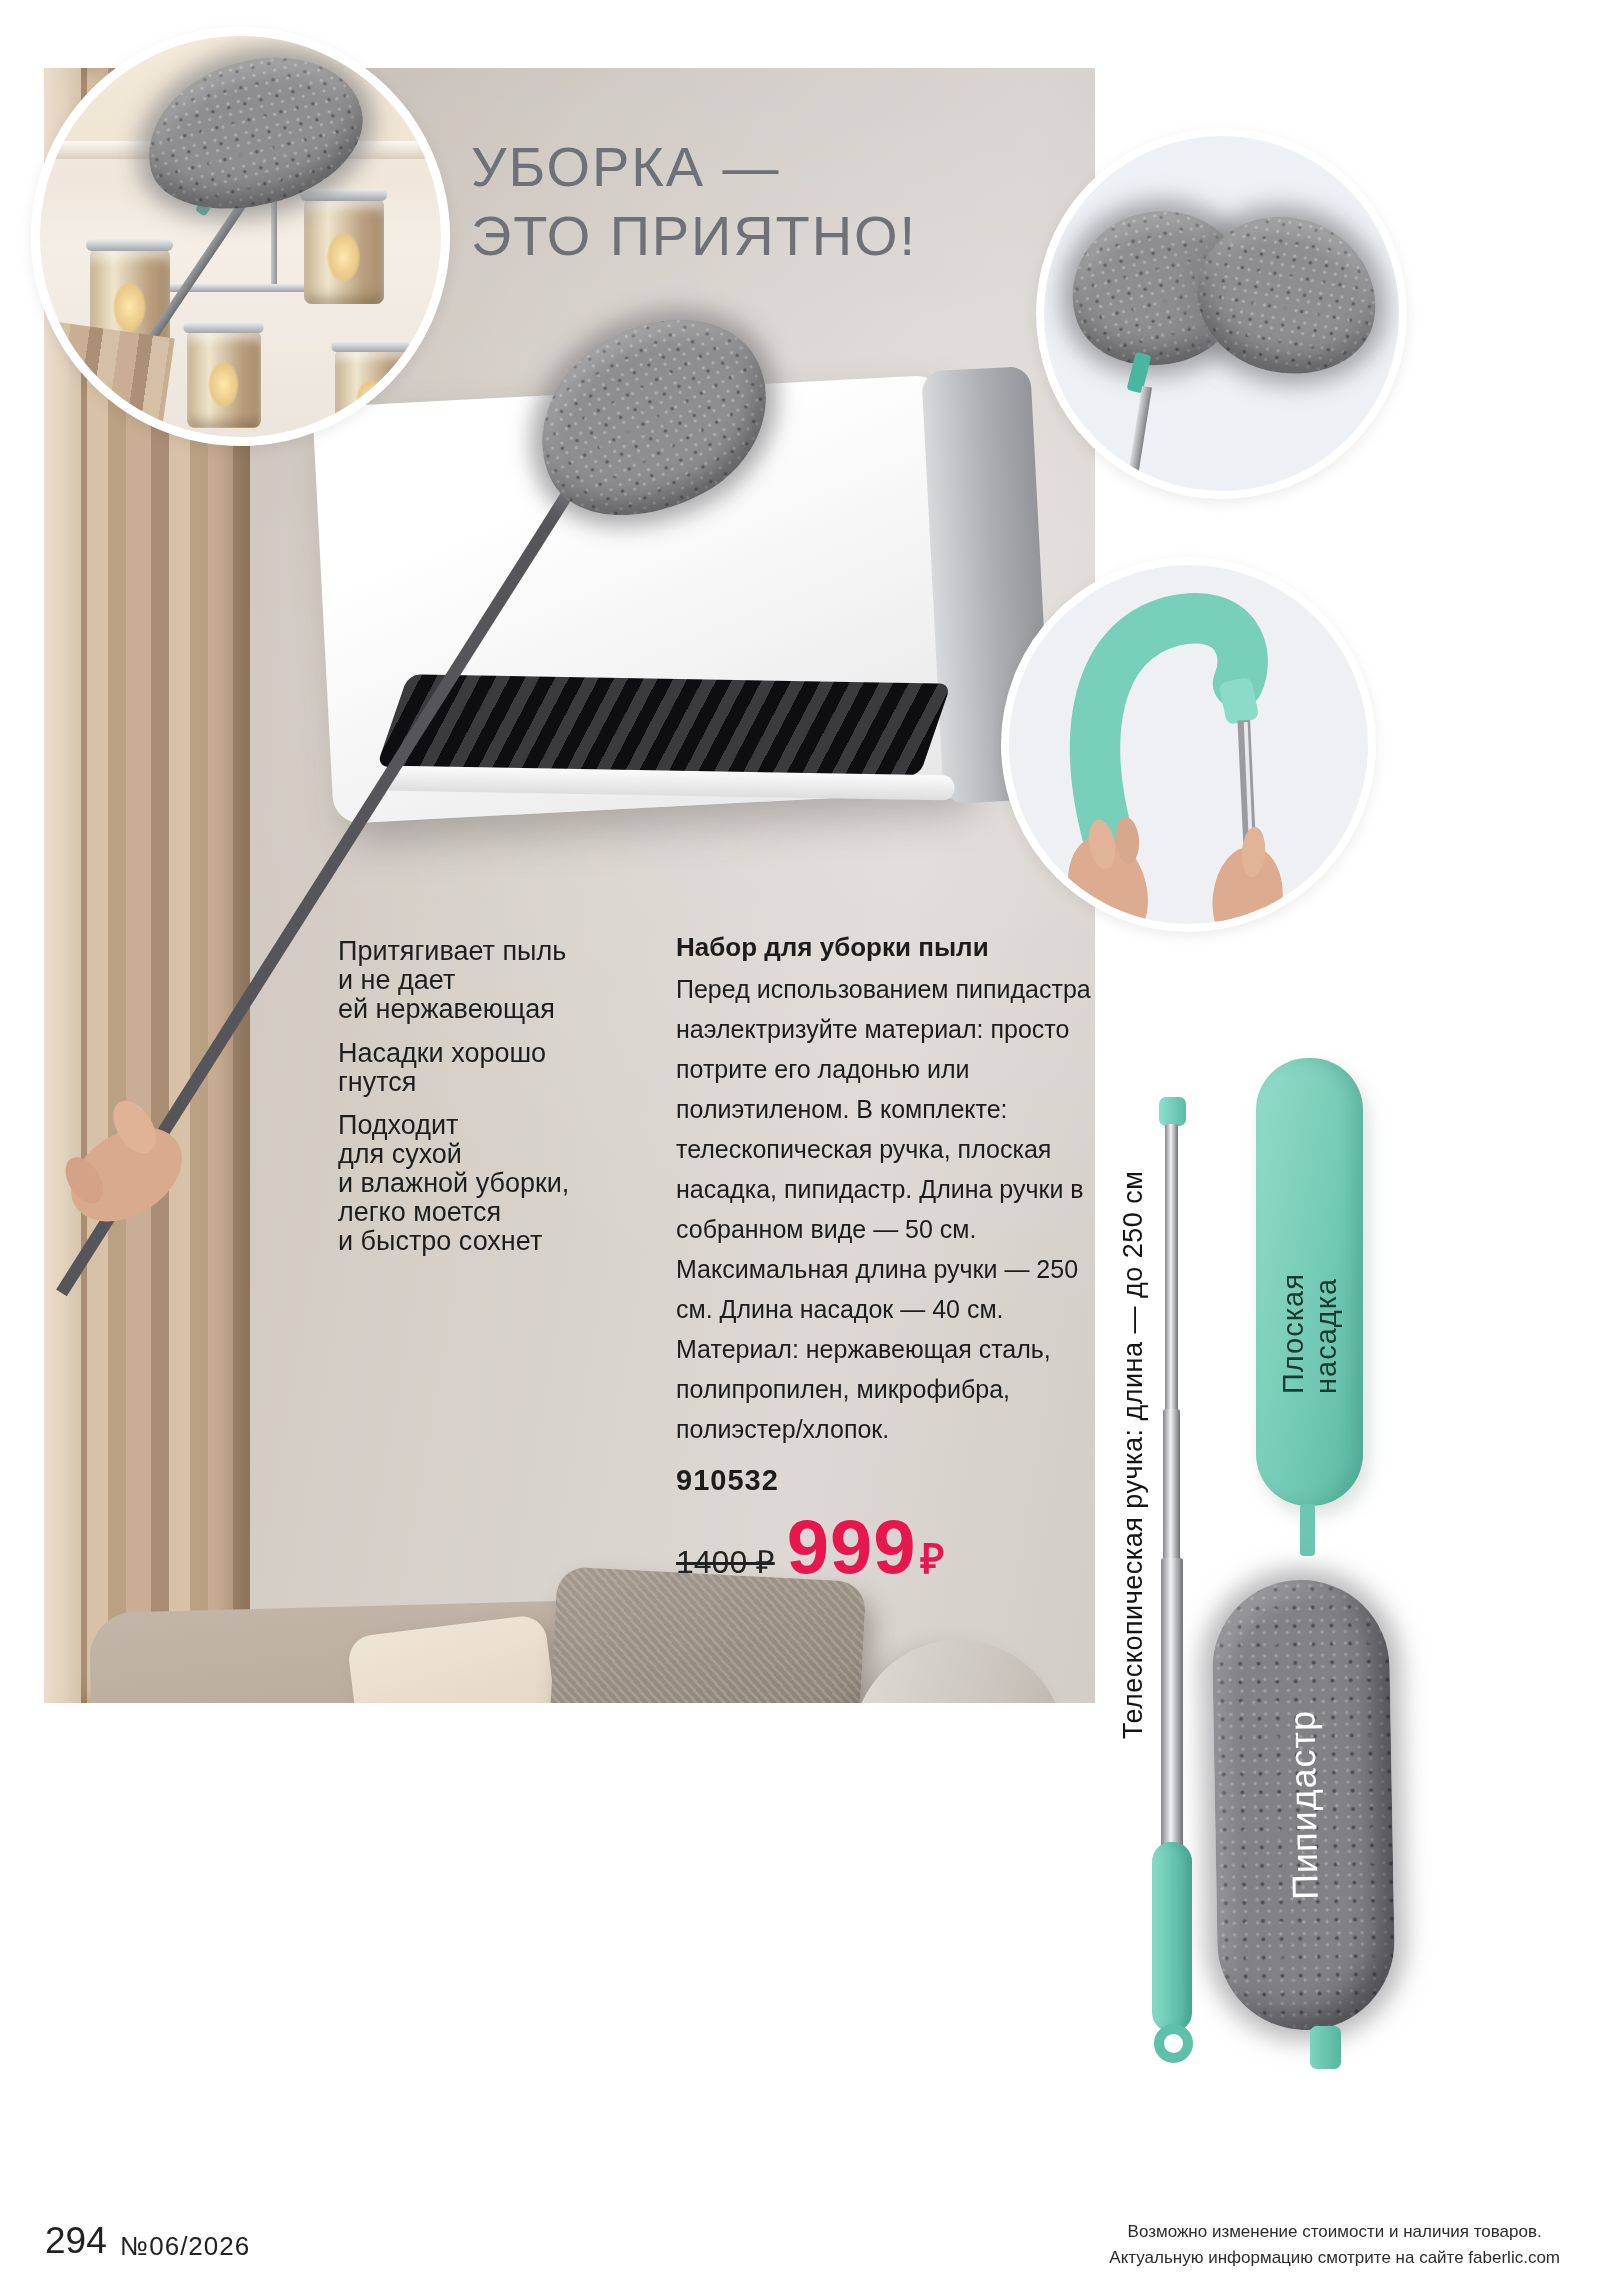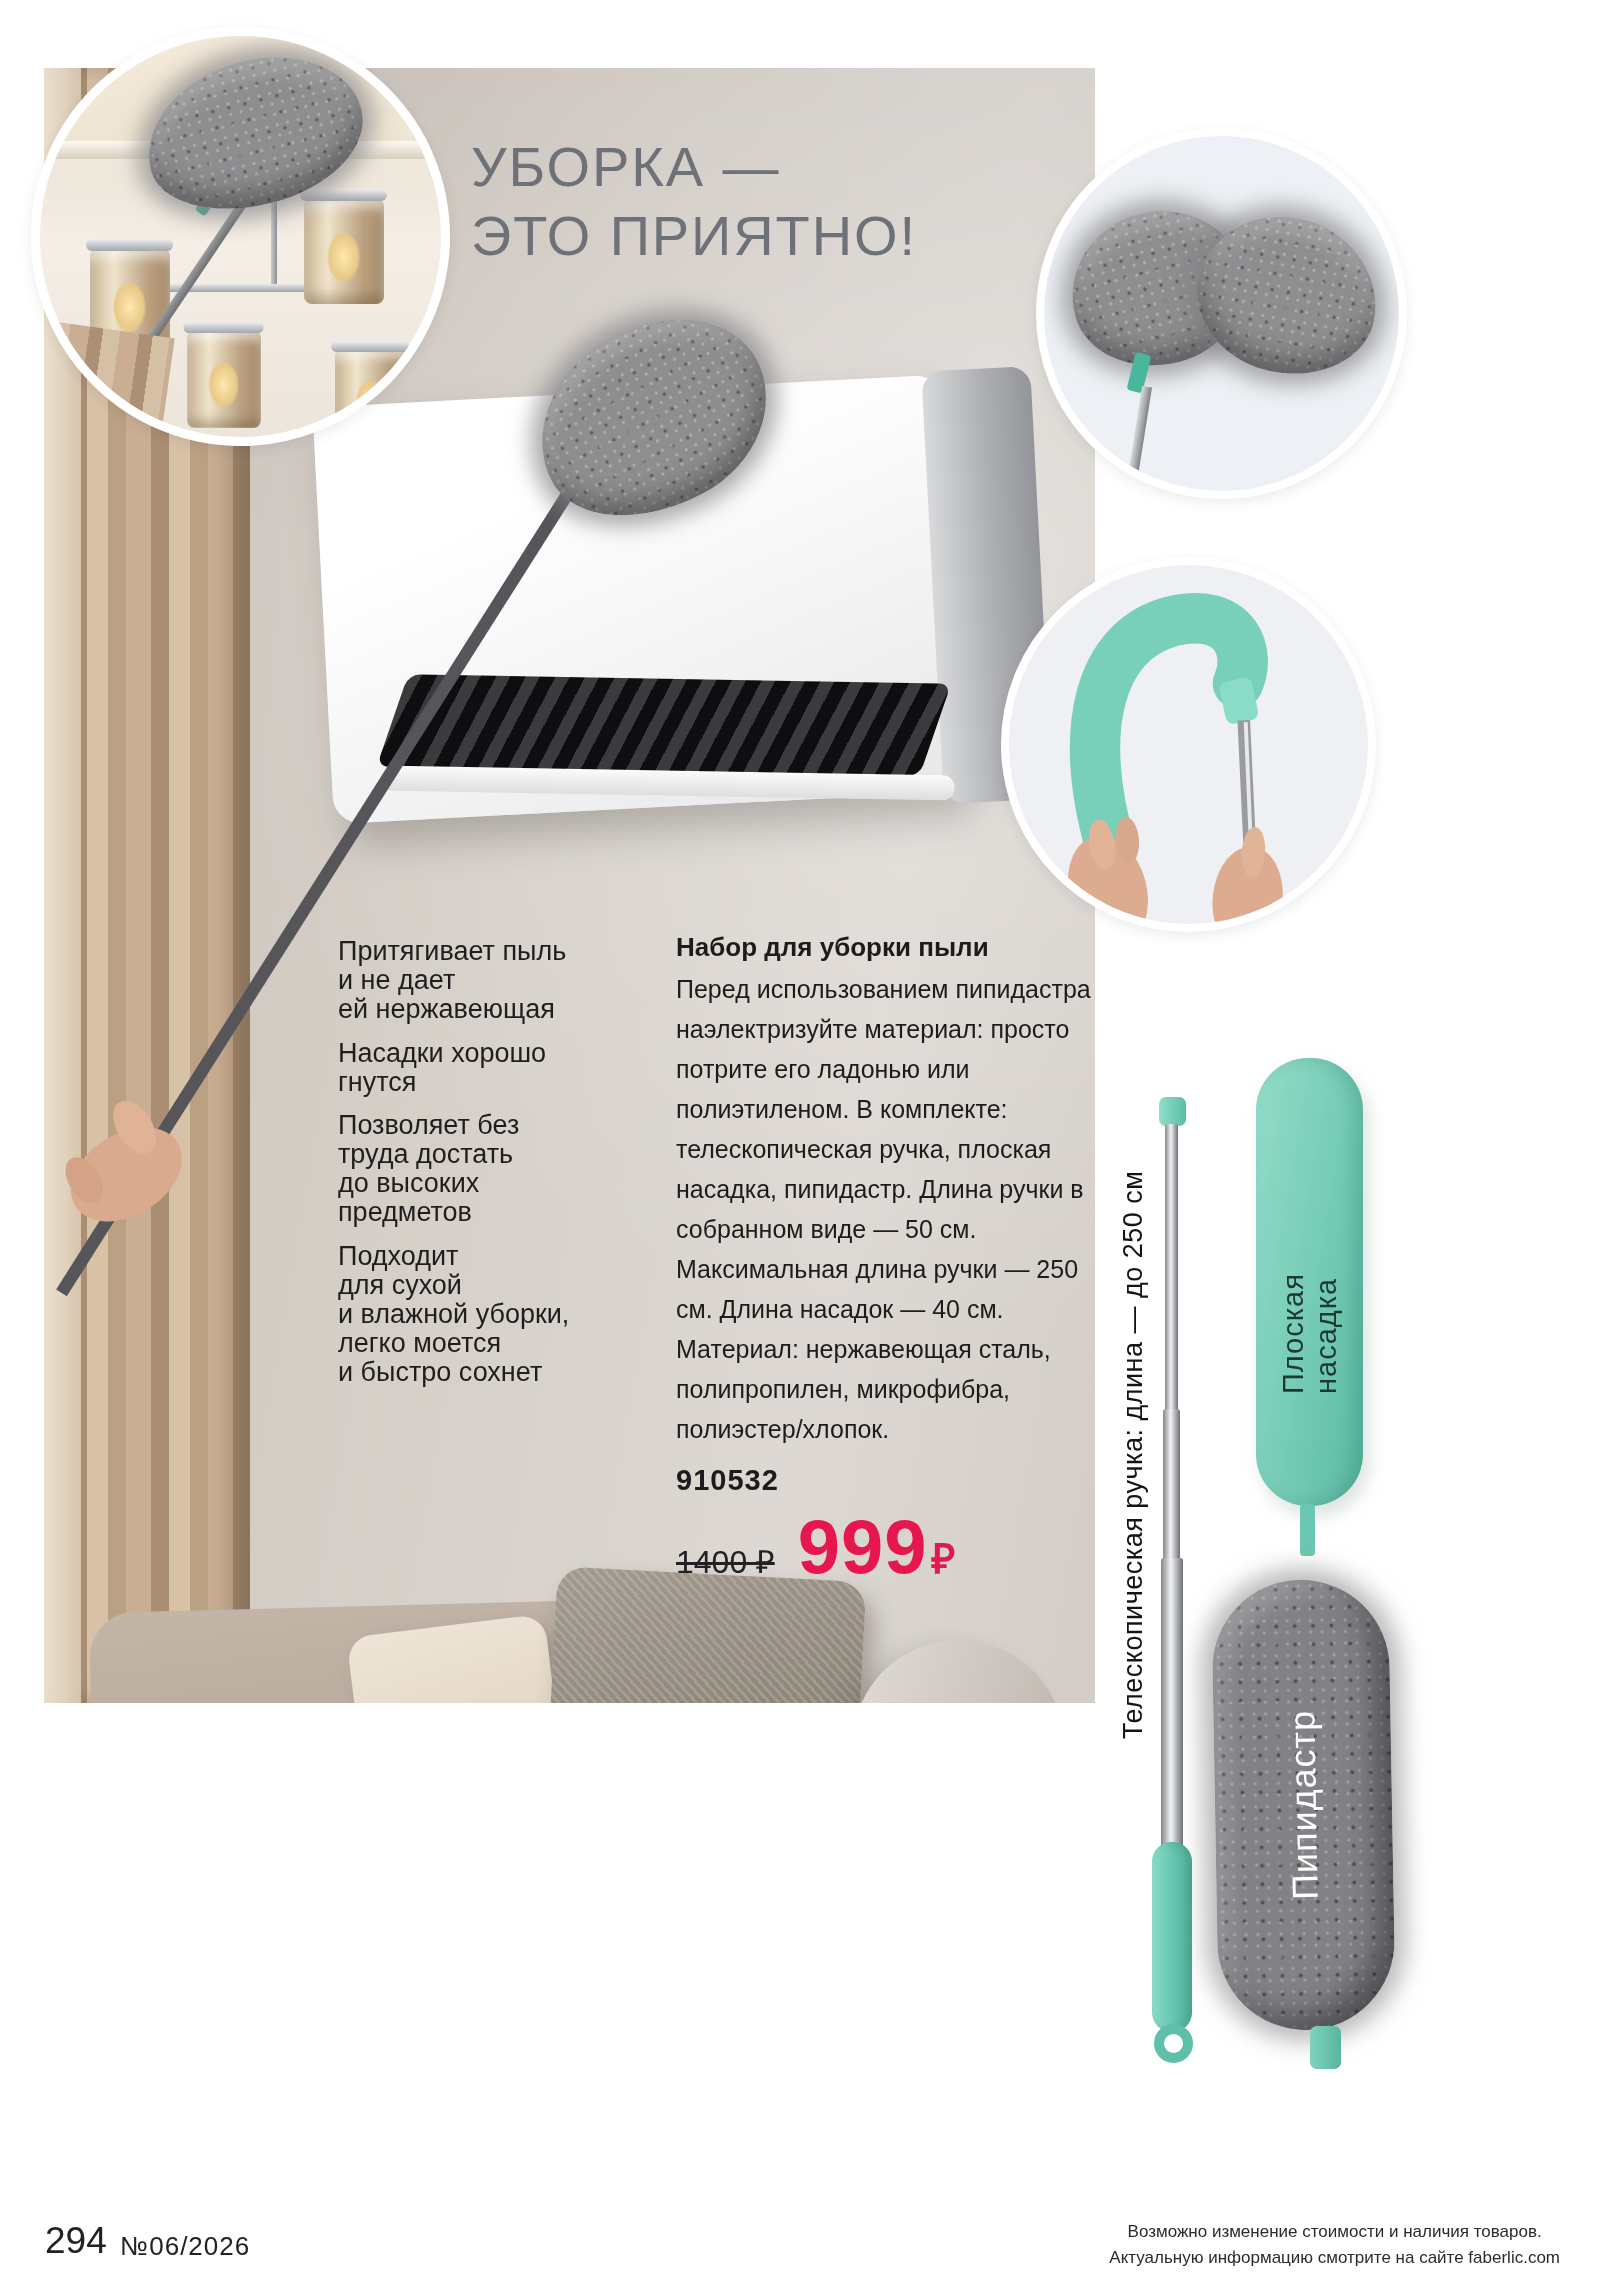--- a/index.html
+++ b/index.html
@@ -137,21 +137,21 @@
            background:linear-gradient(90deg,#7fd3bd,#57b59f); }
 
   
   .benefits { position:absolute; left:338px; top:937px; width:322px; font-size:27px; line-height:29px; color:#1e1e1e; }
   .benefits p { margin:0 0 14.6px 0; white-space:pre-line; }
 
   .desc { position:absolute; left:676px; top:932px; width:425px; color:#1c1c1c; }
   .desc h2 { font-size:26px; line-height:30px; font-weight:bold; margin-bottom:6.8px; }
   .desc .body { font-size:25px; line-height:40px; }
   .article { margin-top:15.5px; font-size:29px; font-weight:600; letter-spacing:1px; }
-  .price-row { margin-top:5.8px; display:flex; align-items:baseline; gap:23px; }
+  .price-row { margin-top:5.8px; display:flex; align-items:baseline; gap:12px; }
   .old-price { font-size:32px; color:#222; text-decoration:line-through; text-decoration-thickness:2.9px; }
   .new-price { font-size:76px; font-weight:bold; color:#e6164e; letter-spacing:1px; }
   .new-cur { font-size:41px; font-weight:bold; color:#e6164e; margin-left:3.9px; }
 
   
   .footer-left { position:absolute; left:45px; top:2220px; display:flex; align-items:flex-end; gap:13.6px; color:#222; }
   .footer-left .pagenum { font-size:37px; }
   .footer-left .issue { font-size:26px; letter-spacing:1px; }
   .footer-right { position:absolute; right:45px; top:2219px; text-align:center; font-size:17px; line-height:26px; color:#2b2b2b; }
 </style>
@@ -234,24 +234,20 @@
       </g>
     </svg>
   </div>
 
   <div class="benefits">
     <p>Притягивает пыль
 и не дает
 ей нержавеющая</p>
     <p>Насадки хорошо
 гнутся</p>
-    <p>Позволяет без
-труда достать
-до высоких
-предметов</p>
     <p>Подходит
 для сухой
 и влажной уборки,
 легко моется
 и быстро сохнет</p>
   </div>
 
   <div class="desc">
     <h2>Набор для уборки пыли</h2>
     <div class="body">Перед использованием пипидастра наэлектризуйте материал: просто потрите его ладонью или полиэтиленом. В комплекте: телескопическая ручка, плоская насадка, пипидастр. Длина ручки в собранном виде — 50 см. Максимальная длина ручки — 250 см. Длина насадок — 40 см. Материал: нержавеющая сталь, полипропилен, микрофибра, полиэстер/хлопок.</div>

